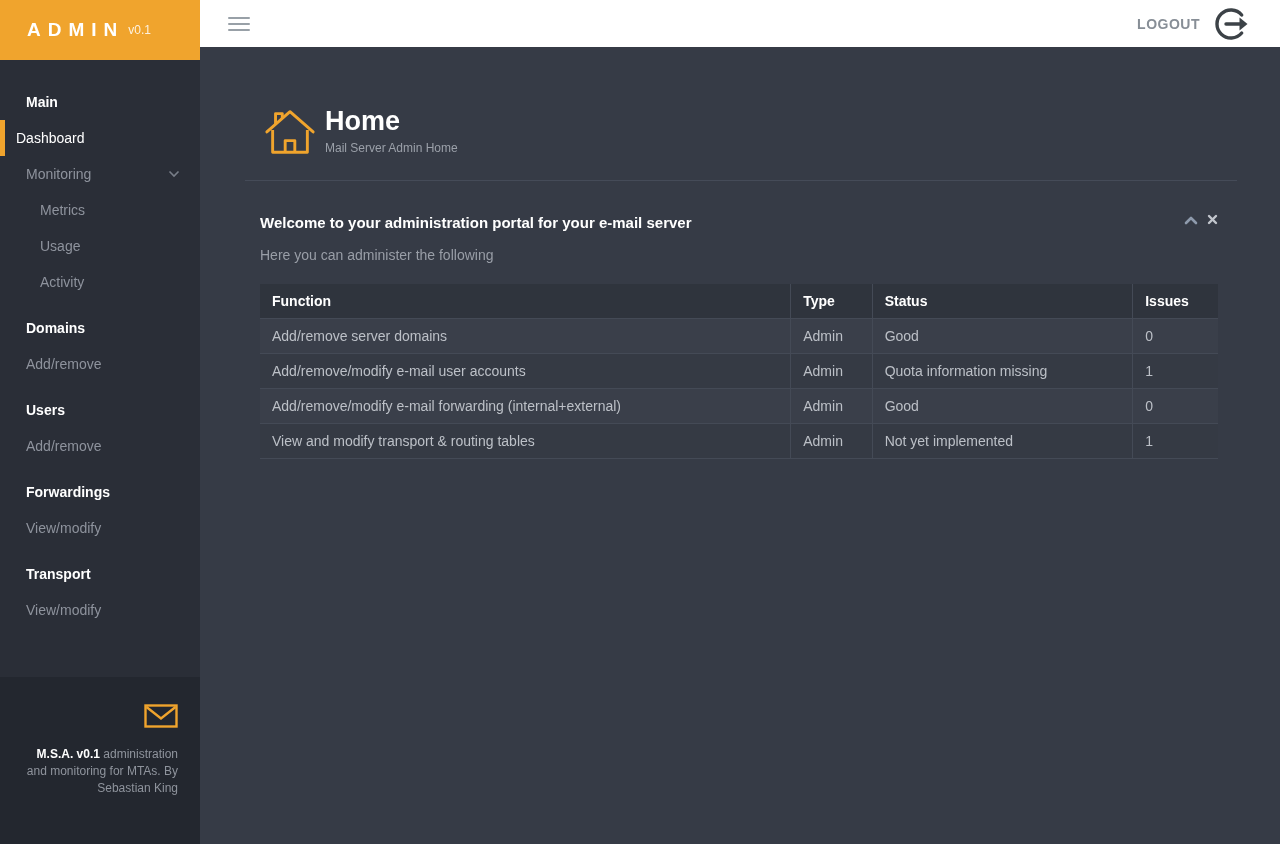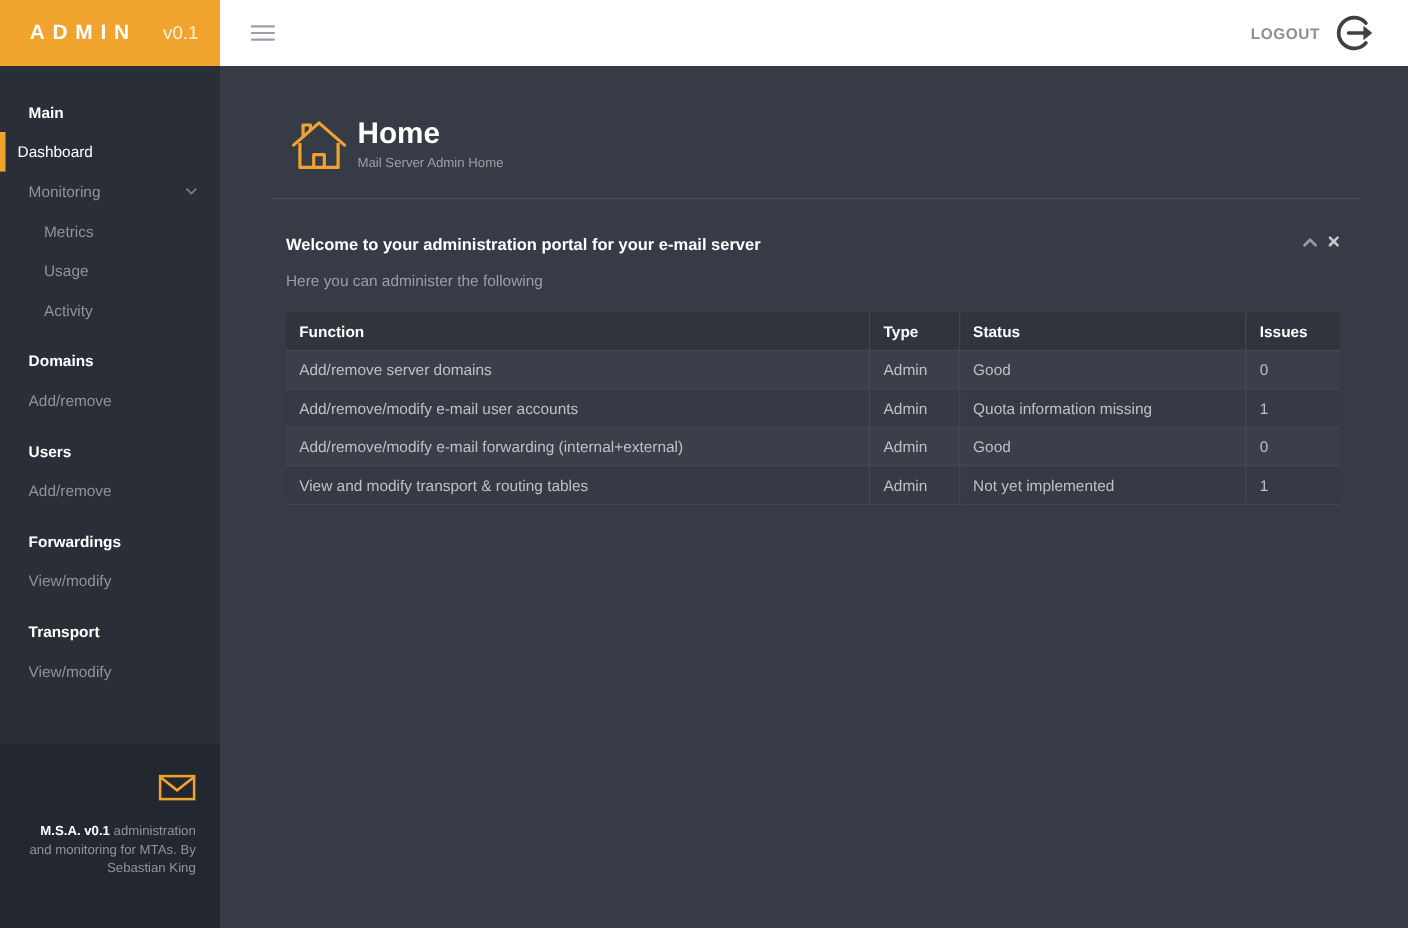--- a/index.html
+++ b/index.html
@@ -22,21 +22,21 @@
     background: #F0A42D;
     display: flex; align-items: center;
     padding-left: 27px;
     cursor: pointer;
   }
   .logo-text {
     color: #fff; font-size: 19px; font-weight: bold;
     letter-spacing: 7px;
   }
   .logo-version {
-    color: rgba(255,255,255,0.85); font-size: 17px; margin-left: 24px;
+    color: rgba(255,255,255,0.85); font-size: 12px; margin-left: 4px;
   }
   .nav { padding-top: 24px; }
   .nav-item {
     display: flex; align-items: center; justify-content: space-between;
     height: 36px; padding: 0 20px 0 26px; font-size: 14px;
   }
   .nav-header { color: #ffffff; font-weight: bold; }
   .nav-link { color: #8E939D; cursor: pointer; }
   .nav-sublink { color: #8E939D; cursor: pointer; padding-left: 40px; }
   .nav-link.active {
@@ -54,21 +54,21 @@
     text-align: right;
   }
   .sidebar-footer p {
     margin-top: 14px;
     font-size: 12px; line-height: 17px; color: #8F949D;
   }
   .sidebar-footer .f-title { color: #ffffff; font-weight: bold; }
 
   
   .topbar {
-    position: absolute; left: 200px; top: 0; right: 0; height: 60px;
+    position: absolute; left: 200px; top: 0; right: 0; height: 47px;
     background: #ffffff;
     display: flex; align-items: center; justify-content: space-between;
     padding: 0 28px;
   }
   .hamburger { width: 22px; cursor: pointer; }
   .hamburger span {
     display: block; height: 2px; background: #98A0A7;
     margin: 4px 0; border-radius: 1px;
   }
   .logout {

